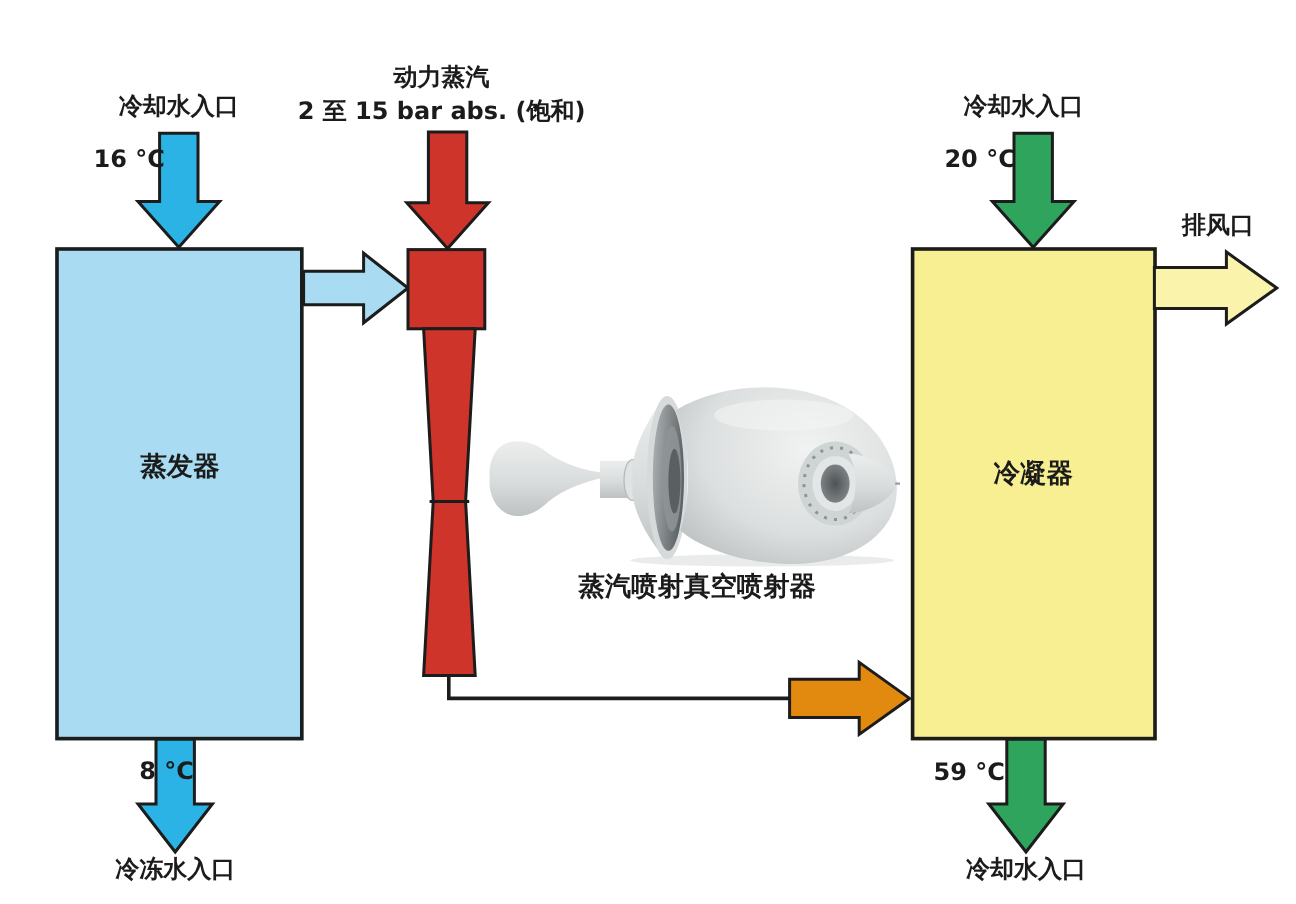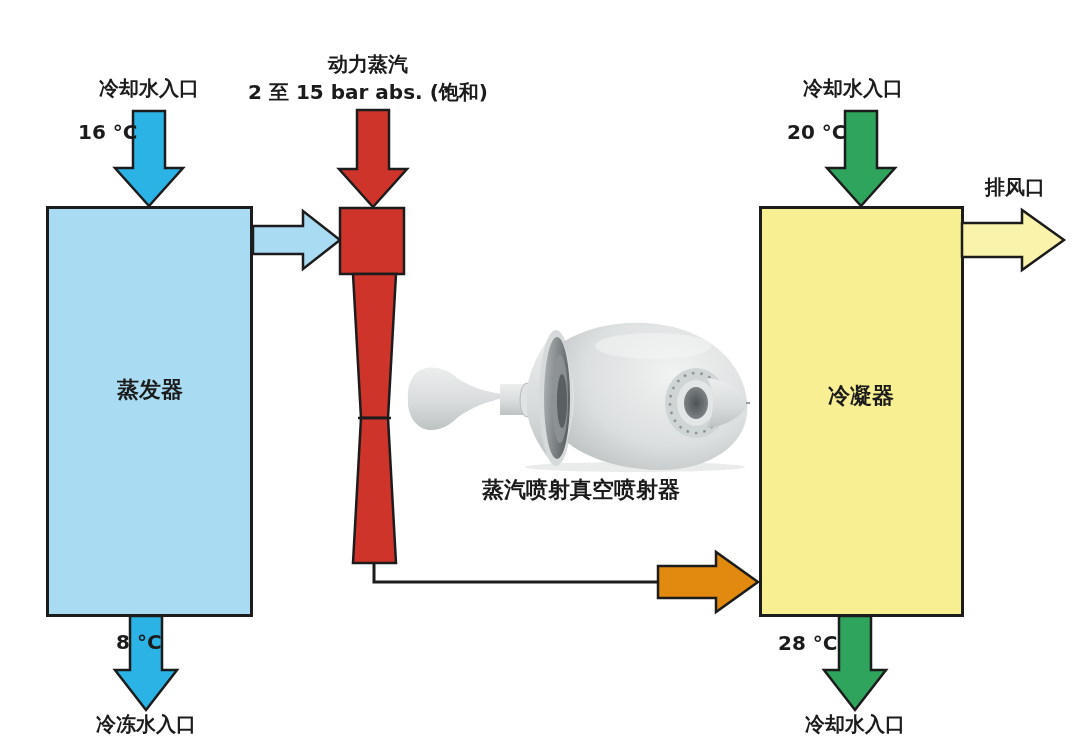--- a/index.html
+++ b/index.html
@@ -165,16 +165,16 @@
   <div class="lbl centered" style="left:1015px;top:175px;">排风口</div>
 
   <div class="lbl centered boxlabel" style="left:150px;top:377px;">蒸发器</div>
   <div class="lbl centered boxlabel" style="left:861px;top:383px;">冷凝器</div>
 
   <div class="lbl centered caption" style="left:581px;top:477px;">蒸汽喷射真空喷射器</div>
 
   <div class="lbl" style="left:85px;top:630px;margin-left:31px;">8 °C</div>
   <div class="lbl centered" style="left:146px;top:712px;">冷冻水入口</div>
 
-  <div class="lbl" style="left:778px;top:631px;">28 °C</div>
+  <div class="lbl" style="left:778px;top:631px;">59 °C</div>
   <div class="lbl centered" style="left:855px;top:712px;">冷却水入口</div>
 
 </div>
 
 </body></html>

